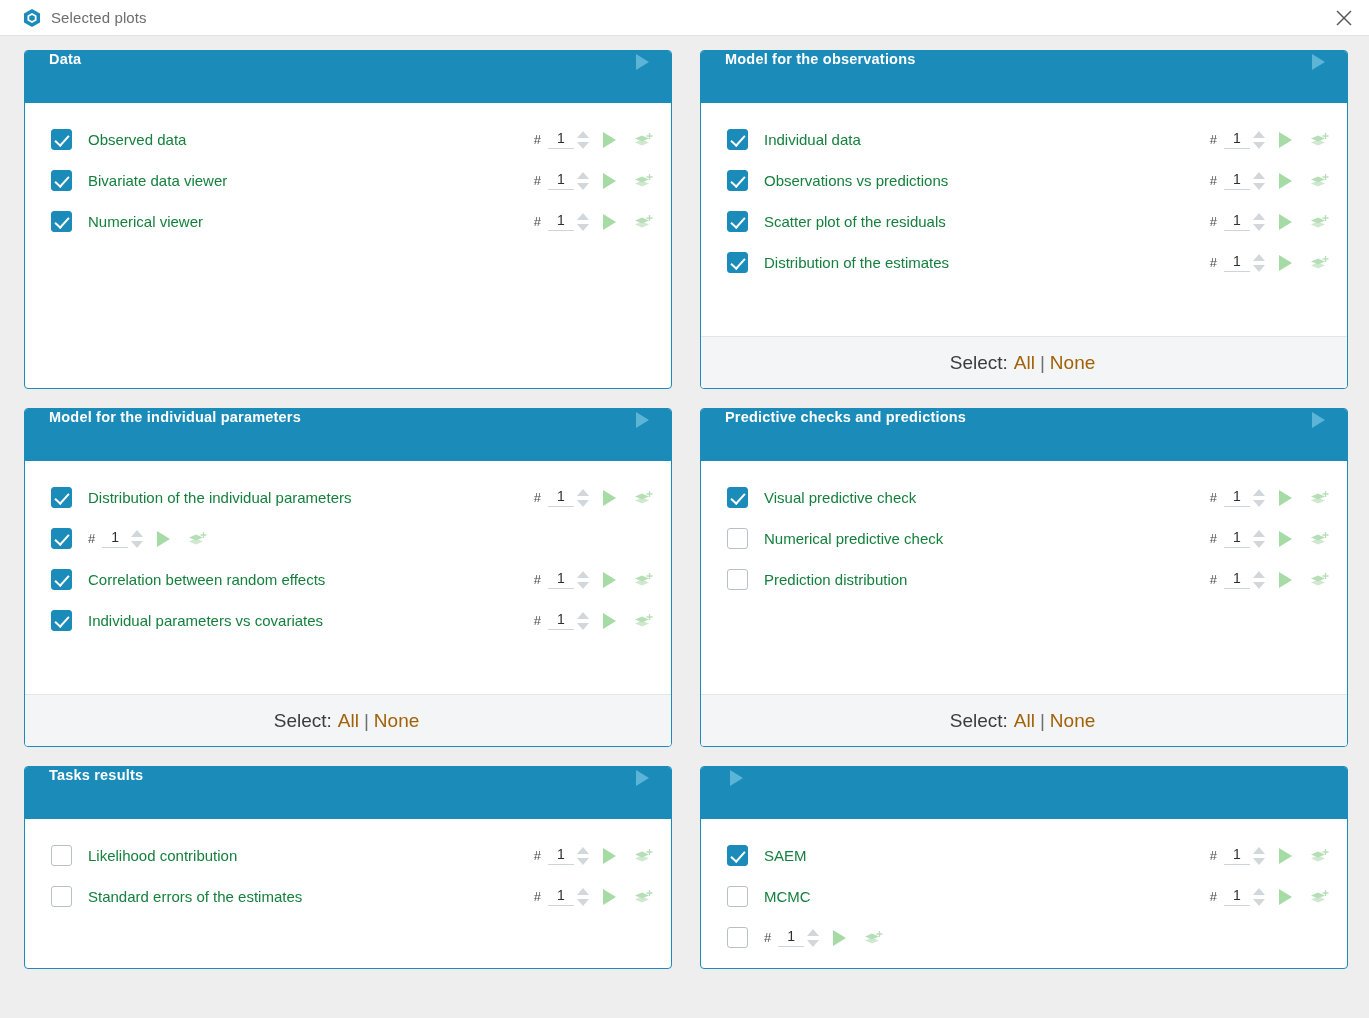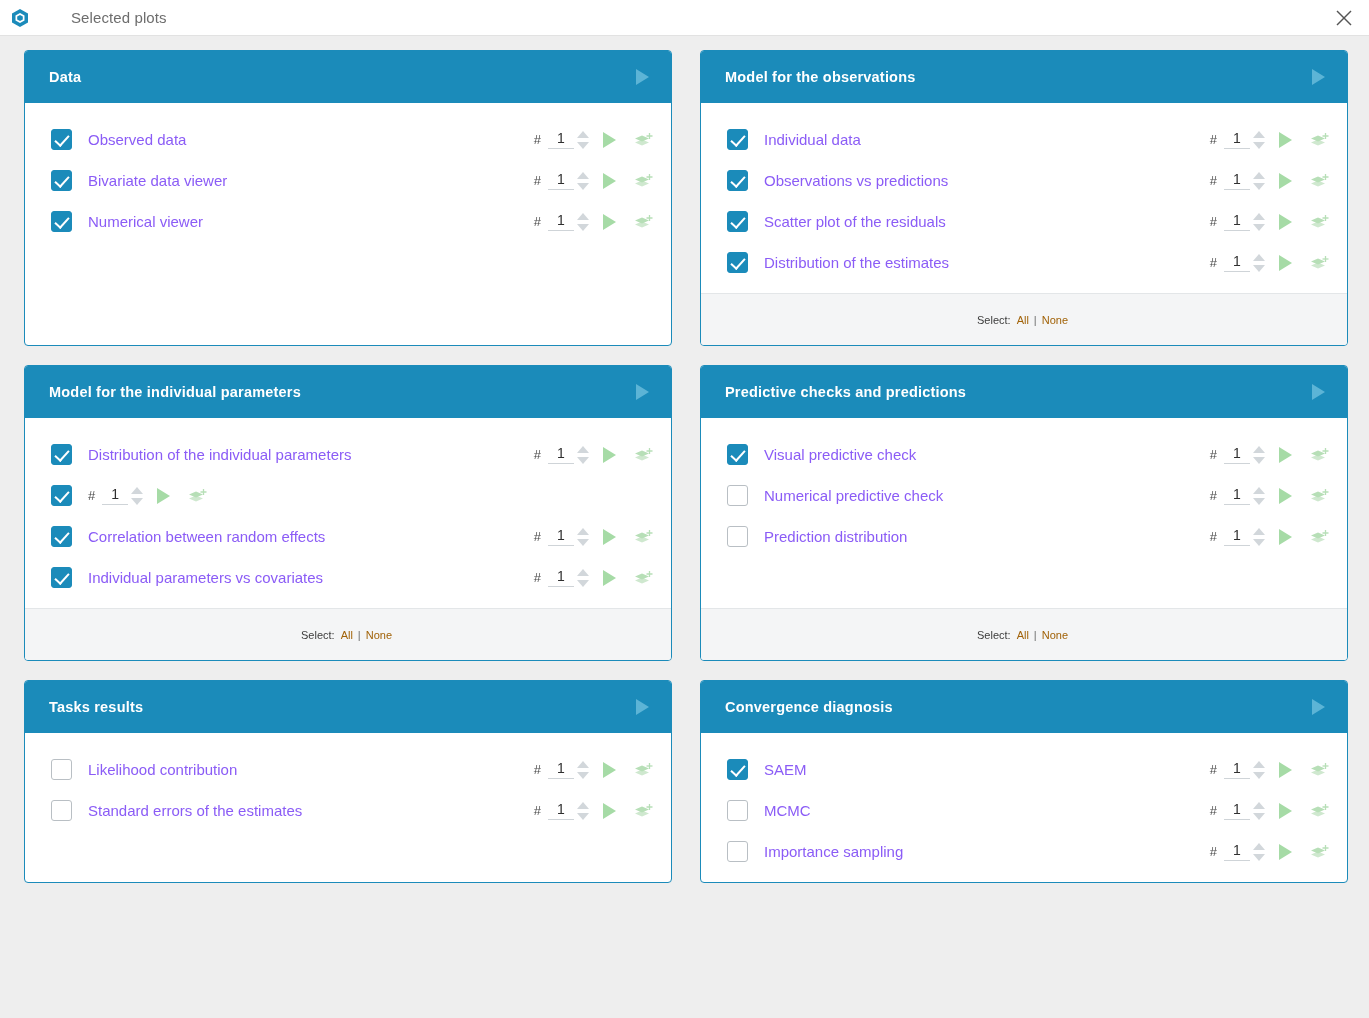--- a/index.html
+++ b/index.html
@@ -10,24 +10,23 @@
     font-family: "Liberation Sans", sans-serif;
     overflow: hidden;
   }
 
   
   .titlebar {
     height: 36px;
     background: #ffffff;
     display: flex;
     align-items: center;
-    padding: 0 10px;
+    padding: 0 22px;
     border-bottom: 1px solid #e2e2e2;
     position: relative;
-    gap: 32px;
   }
   .app-icon {
     width: 20px; height: 20px;
     margin-right: 9px;
     flex: 0 0 auto;
   }
   .titlebar-title {
     font-size: 15px;
     color: #6d6d6d;
     letter-spacing: .1px;
@@ -60,21 +59,21 @@
     border: 1px solid #1b8bba;
     border-radius: 4px;
     overflow: hidden;
     display: flex;
     flex-direction: column;
   }
   .panel-header {
     background: #1b8bba;
     height: 52px;
     display: flex;
-    align-items: center;
+    align-items: flex-start;
     padding: 0 18px 0 24px;
     color: #ffffff;
   }
   .panel-title {
     font-size: 14.5px;
     font-weight: bold;
     letter-spacing: .2px;
     flex: 1 1 auto;
   }
   .header-play {
@@ -119,21 +118,21 @@
     content: "";
     position: absolute;
     left: 6px; top: 2px;
     width: 6px; height: 12px;
     border: solid #ffffff;
     border-width: 0 2.6px 2.6px 0;
     transform: rotate(42deg);
   }
   .row-label {
     font-size: 15px;
-    color: #8b5cf6;
+    color: #15803d;
     flex: 1 1 auto;
     white-space: nowrap;
   }
 
   .controls {
     display: flex;
     align-items: center;
     flex: 0 0 auto;
   }
   .hash {
@@ -190,22 +189,23 @@
     cursor: pointer;
   }
 
   .panel-footer {
     background: #f4f5f6;
     border-top: 1px solid #e3e6e8;
     height: 52px;
     display: flex;
     align-items: center;
     justify-content: center;
-    font-size: 11px;
+    font-size: 19px;
     color: #3c3c3c;
+    margin-top: 43px;
   }
   .panel-footer .lnk {
     color: #a16207;
     cursor: pointer;
     margin: 0 3px;
   }
   .panel-footer .sep { color: #6e6e6e; margin: 0 2px; }
   .footer-prefix { margin-right: 3px; }
 </style>
 </head>
@@ -628,21 +628,20 @@
                   <polygon points="9,4.5 16,7.5 9,10.5 2,7.5" fill="#b7dfb7"></polygon>
                   <line x1="16.5" y1="2" x2="16.5" y2="8" stroke="#b7dfb7" stroke-width="1.3"></line>
                   <line x1="13.5" y1="5" x2="19.5" y2="5" stroke="#b7dfb7" stroke-width="1.3"></line>
                 </svg></span>
             </span>
           </div>
         </div>
       </div>
       <div class="panel">
         <div class="panel-header">
-          <span class="panel-title">Convergence diagnosis</span>
           <span class="header-play">
             <span class="tri"></span>
           </span>
         </div>
         <div class="panel-body">
           <div class="row">
             <span class="cb on"></span>
             <span class="row-label">SAEM</span>
             <span class="controls">
               <span class="hash">#</span>
@@ -678,21 +677,20 @@
               <span class="layers"><svg width="20" height="18" viewBox="0 0 20 18">
                   <polygon points="9,8.5 16,11.5 9,14.5 2,11.5" fill="#cfe8cf"></polygon>
                   <polygon points="9,4.5 16,7.5 9,10.5 2,7.5" fill="#b7dfb7"></polygon>
                   <line x1="16.5" y1="2" x2="16.5" y2="8" stroke="#b7dfb7" stroke-width="1.3"></line>
                   <line x1="13.5" y1="5" x2="19.5" y2="5" stroke="#b7dfb7" stroke-width="1.3"></line>
                 </svg></span>
             </span>
           </div>
           <div class="row">
             <span class="cb off"></span>
-            <span class="row-label">Importance sampling</span>
             <span class="controls">
               <span class="hash">#</span>
               <span class="numbox">1</span>
               <span class="spin">
                 <span class="up"></span>
                 <span class="dn"></span>
               </span>
               <span class="play-green">
                 <span class="tri"></span>
               </span>

